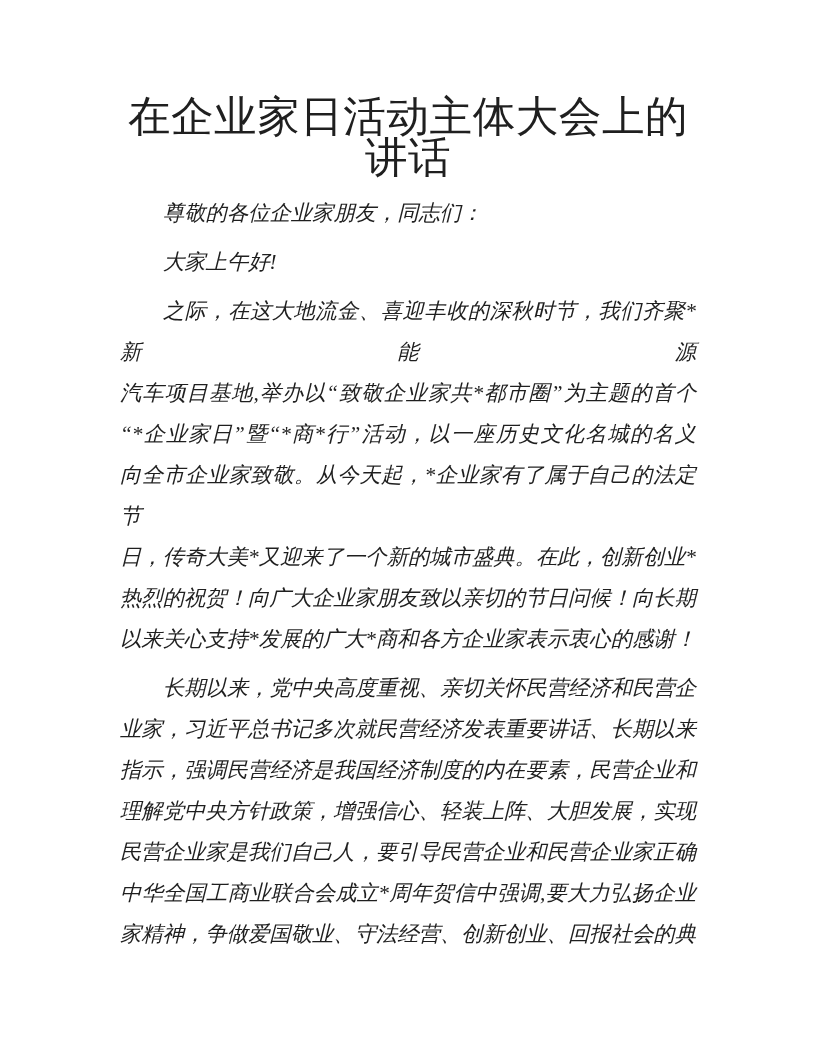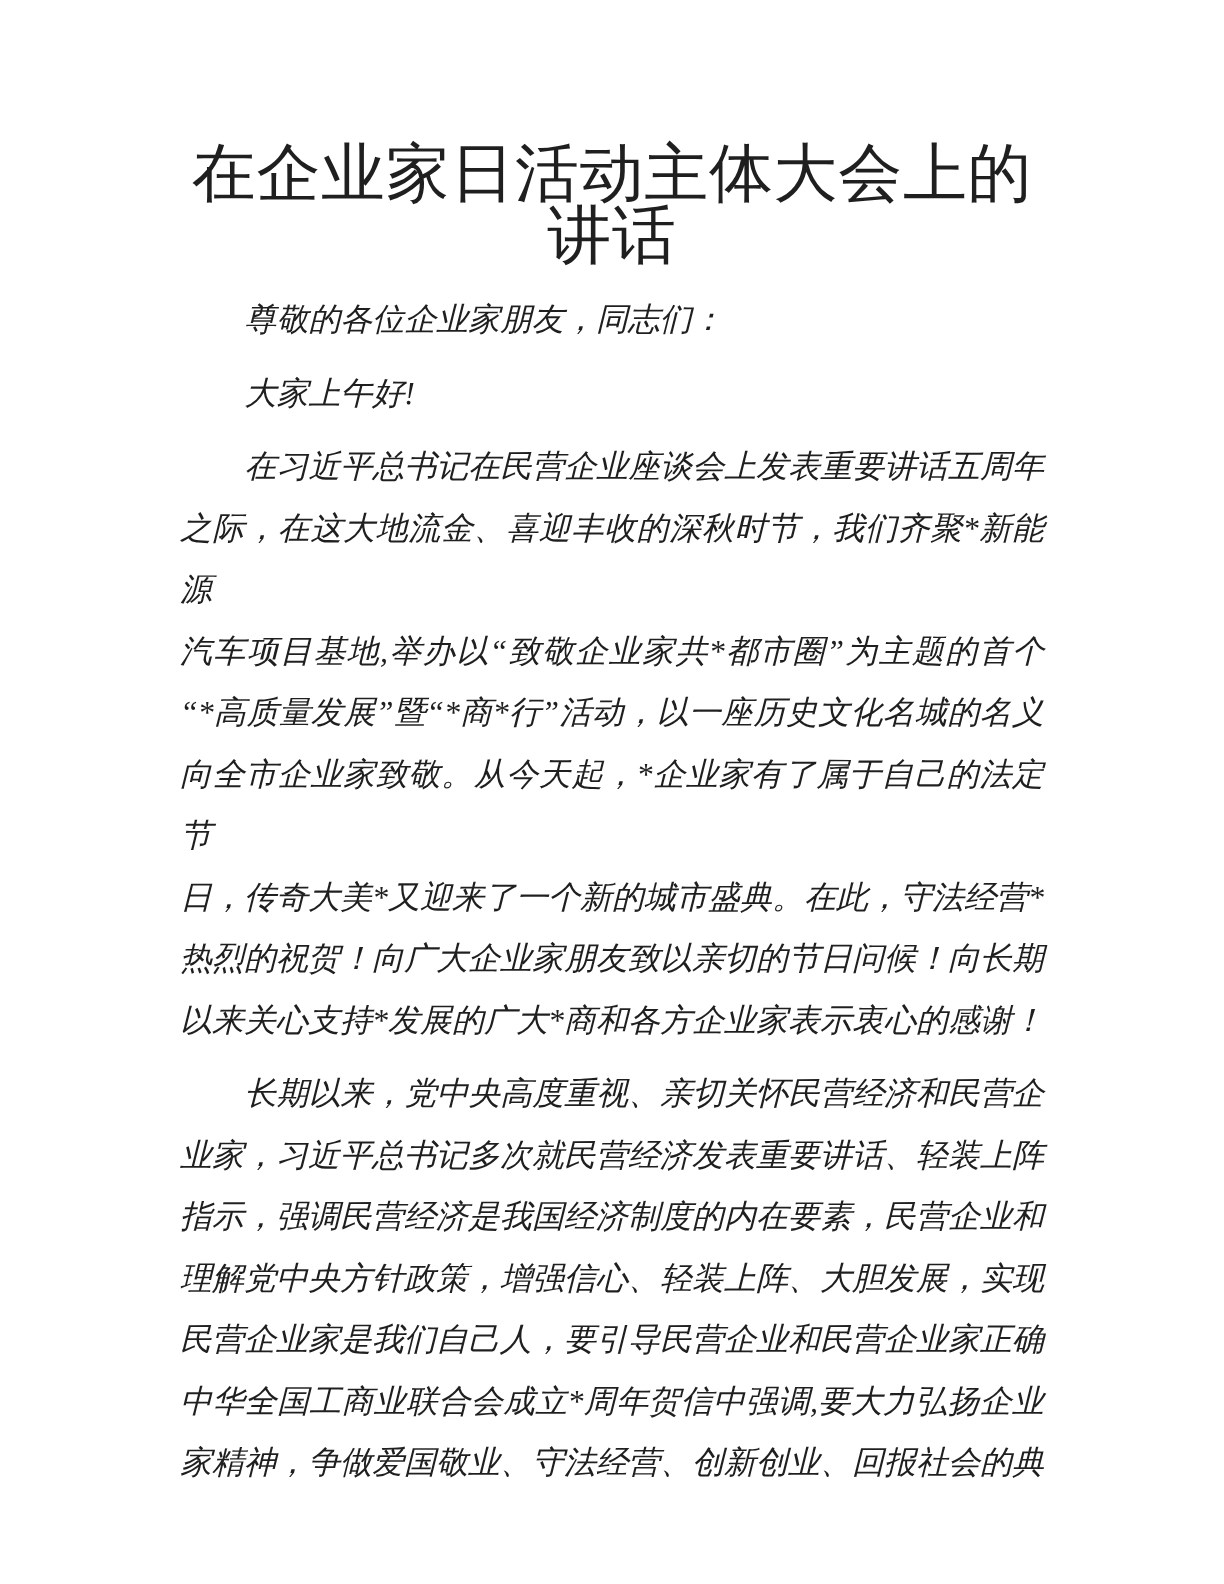--- a/index.html
+++ b/index.html
@@ -48,32 +48,31 @@
 <body>
 
 <main class="page">
   <h1 class="doc-title">在企业家日活动主体大会上的讲话</h1>
 
   <p class="para single-line">尊敬的各位企业家朋友，同志们：</p>
 
   <p class="para single-line">大家上午好!</p>
 
   <div class="para body-para">
-      <div class="line">在习近平总书记在民营企业座谈会上发表重要讲话五周年</div>
       <div class="line">之际，在这大地流金、喜迎丰收的深秋时节，我们齐聚*新能源</div>
       <div class="line">汽车项目基地,举办以“致敬企业家共*都市圈”为主题的首个</div>
-      <div class="line">“*高质量发展”暨“*商*行”活动，以一座历史文化名城的名义</div>
+      <div class="line">“*企业家日”暨“*商*行”活动，以一座历史文化名城的名义</div>
       <div class="line">向全市企业家致敬。从今天起，*企业家有了属于自己的法定节</div>
-      <div class="line">日，传奇大美*又迎来了一个新的城市盛典。在此，守法经营*</div>
+      <div class="line">日，传奇大美*又迎来了一个新的城市盛典。在此，创新创业*</div>
       <div class="line">热烈的祝贺！向广大企业家朋友致以亲切的节日问候！向长期</div>
       <div class="line">以来关心支持*发展的广大*商和各方企业家表示衷心的感谢！</div>
     </div>
 
   <div class="para body-para">
       <div class="line">长期以来，党中央高度重视、亲切关怀民营经济和民营企</div>
-      <div class="line">业家，习近平总书记多次就民营经济发表重要讲话、轻装上阵</div>
+      <div class="line">业家，习近平总书记多次就民营经济发表重要讲话、长期以来</div>
       <div class="line">指示，强调民营经济是我国经济制度的内在要素，民营企业和</div>
       <div class="line">理解党中央方针政策，增强信心、轻装上阵、大胆发展，实现</div>
       <div class="line">民营企业家是我们自己人，要引导民营企业和民营企业家正确</div>
       <div class="line">中华全国工商业联合会成立*周年贺信中强调,要大力弘扬企业</div>
       <div class="line">家精神，争做爱国敬业、守法经营、创新创业、回报社会的典</div>
     </div>
 </main>
 
 </body></html>

